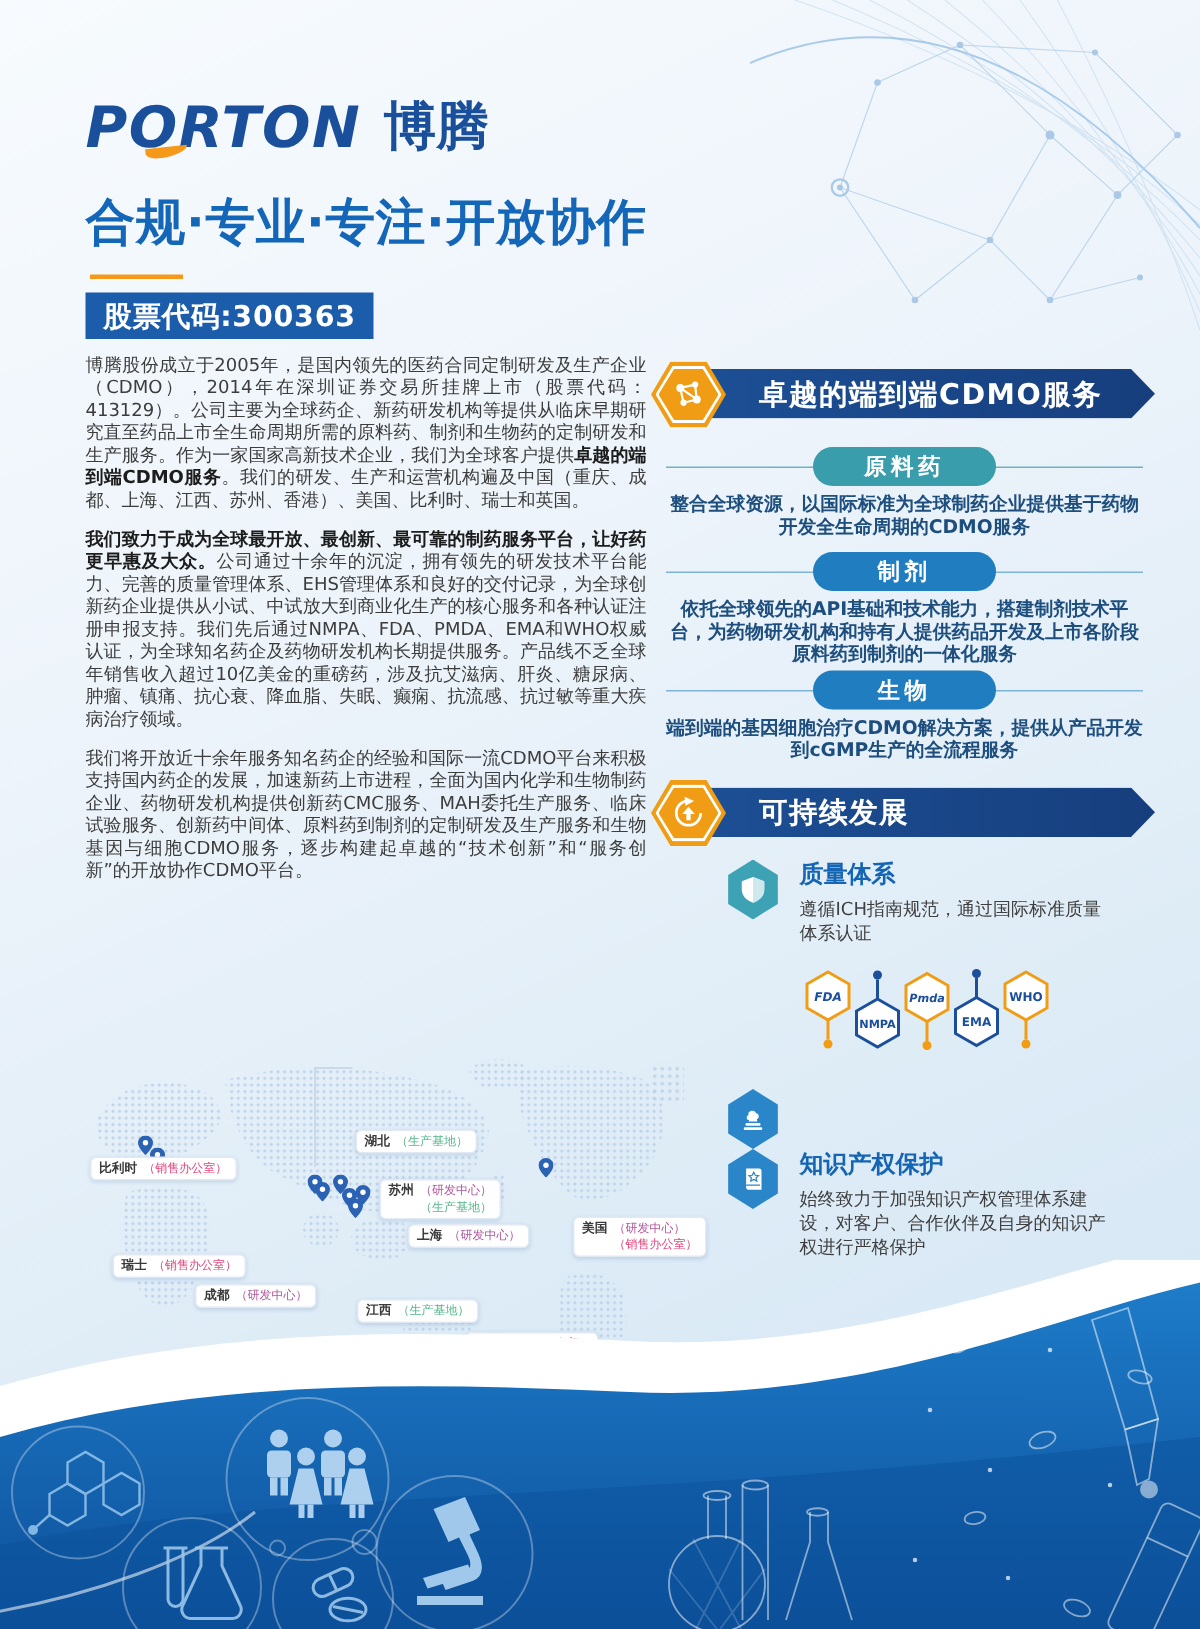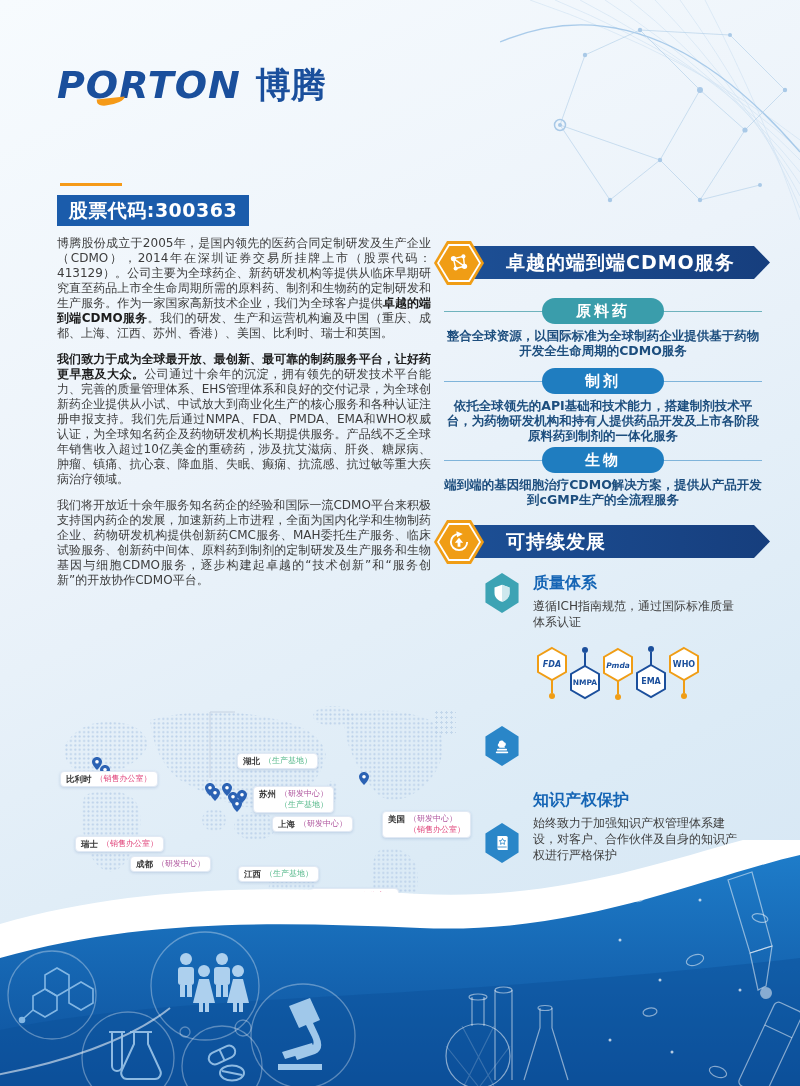--- a/index.html
+++ b/index.html
@@ -106,20 +106,21 @@
     <circle cx="60" cy="125" r="2" fill="#a9c9e7"></circle>
   </svg>
 
   <div class="logo">
     <span class="logo-en">
       <span>PORTON</span>
       <span class="logo-swoosh"></span>
     </span>
     <span class="logo-cn">博腾</span>
   </div>
+  <div class="page-title">合规·专业·专注·开放协作</div>
   <div class="title-rule"></div>
   <div class="stock-badge">股票代码:300363</div>
 
   <div class="intro">
     <p><span>博腾股份成立于2005年，是国内领先的医药合同定制研发及生产企业（CDMO），2014年在深圳证券交易所挂牌上市（股票代码：413129）。公司主要为全球药企、新药研发机构等提供从临床早期研究直至药品上市全生命周期所需的原料药、制剂和生物药的定制研发和生产服务。作为一家国家高新技术企业，我们为全球客户提供</span><b>卓越的端到端CDMO服务</b><span>。我们的研发、生产和运营机构遍及中国（重庆、成都、上海、江西、苏州、香港）、美国、比利时、瑞士和英国。</span></p>
     <p><b>我们致力于成为全球最开放、最创新、最可靠的制药服务平台，让好药更早惠及大众。</b><span>公司通过十余年的沉淀，拥有领先的研发技术平台能力、完善的质量管理体系、EHS管理体系和良好的交付记录，为全球创新药企业提供从小试、中试放大到商业化生产的核心服务和各种认证注册申报支持。我们先后通过NMPA、FDA、PMDA、EMA和WHO权威认证，为全球知名药企及药物研发机构长期提供服务。产品线不乏全球年销售收入超过10亿美金的重磅药，涉及抗艾滋病、肝炎、糖尿病、肿瘤、镇痛、抗心衰、降血脂、失眠、癫痫、抗流感、抗过敏等重大疾病治疗领域。</span></p>
     <p>我们将开放近十余年服务知名药企的经验和国际一流CDMO平台来积极支持国内药企的发展，加速新药上市进程，全面为国内化学和生物制药企业、药物研发机构提供创新药CMC服务、MAH委托生产服务、临床试验服务、创新药中间体、原料药到制剂的定制研发及生产服务和生物基因与细胞CDMO服务，逐步构建起卓越的“技术创新”和“服务创新”的开放协作CDMO平台。</p>
   </div>
 
   <div class="rcol">
@@ -221,21 +222,21 @@
     <div class="sus-item">
       <div class="sus-icon bluebg">
         <svg width="20" height="22" viewBox="0 0 24 24">
           <path d="M9,13 C6.5,13 6.4,9.6 8.4,8.8 C7.4,5.2 13.4,4 14.4,7.4 C16.8,7.2 17.6,11.4 15,12.2 L15.5,14 H8.5 Z" fill="#fff"></path>
           <rect x="6" y="15.2" width="12" height="2.2" rx="1" fill="#fff"></rect>
           <rect x="4.6" y="18.6" width="14.8" height="2.2" rx="1" fill="#fff"></rect>
         </svg>
       </div>
     </div>
 
-    <div class="sus-item" style="margin-top:24px;align-items:flex-end;">
+    <div class="sus-item" style="margin-top:0;">
       <div class="sus-icon bluebg">
         <svg width="20" height="22" viewBox="0 0 24 24">
           <path d="M6.5,3.5 H17 A1.8,1.8 0 0 1 18.8,5.3 V20.5 H8.3 A1.8,1.8 0 0 1 6.5,18.7 Z" fill="#fff"></path>
           <path d="M6.5,16.8 H17.6" stroke="#2a86c8" stroke-width="1"></path>
           <polygon points="12.6,6.6 13.8,9 16.4,9.3 14.5,11 15,13.6 12.6,12.3 10.2,13.6 10.7,11 8.8,9.3 11.4,9" fill="none" stroke="#2a86c8" stroke-width="1"></polygon>
         </svg>
       </div>
       <div>
         <p class="sus-title">知识产权保护</p>
         <p class="sus-body">始终致力于加强知识产权管理体系建设，对客户、合作伙伴及自身的知识产权进行严格保护</p>

